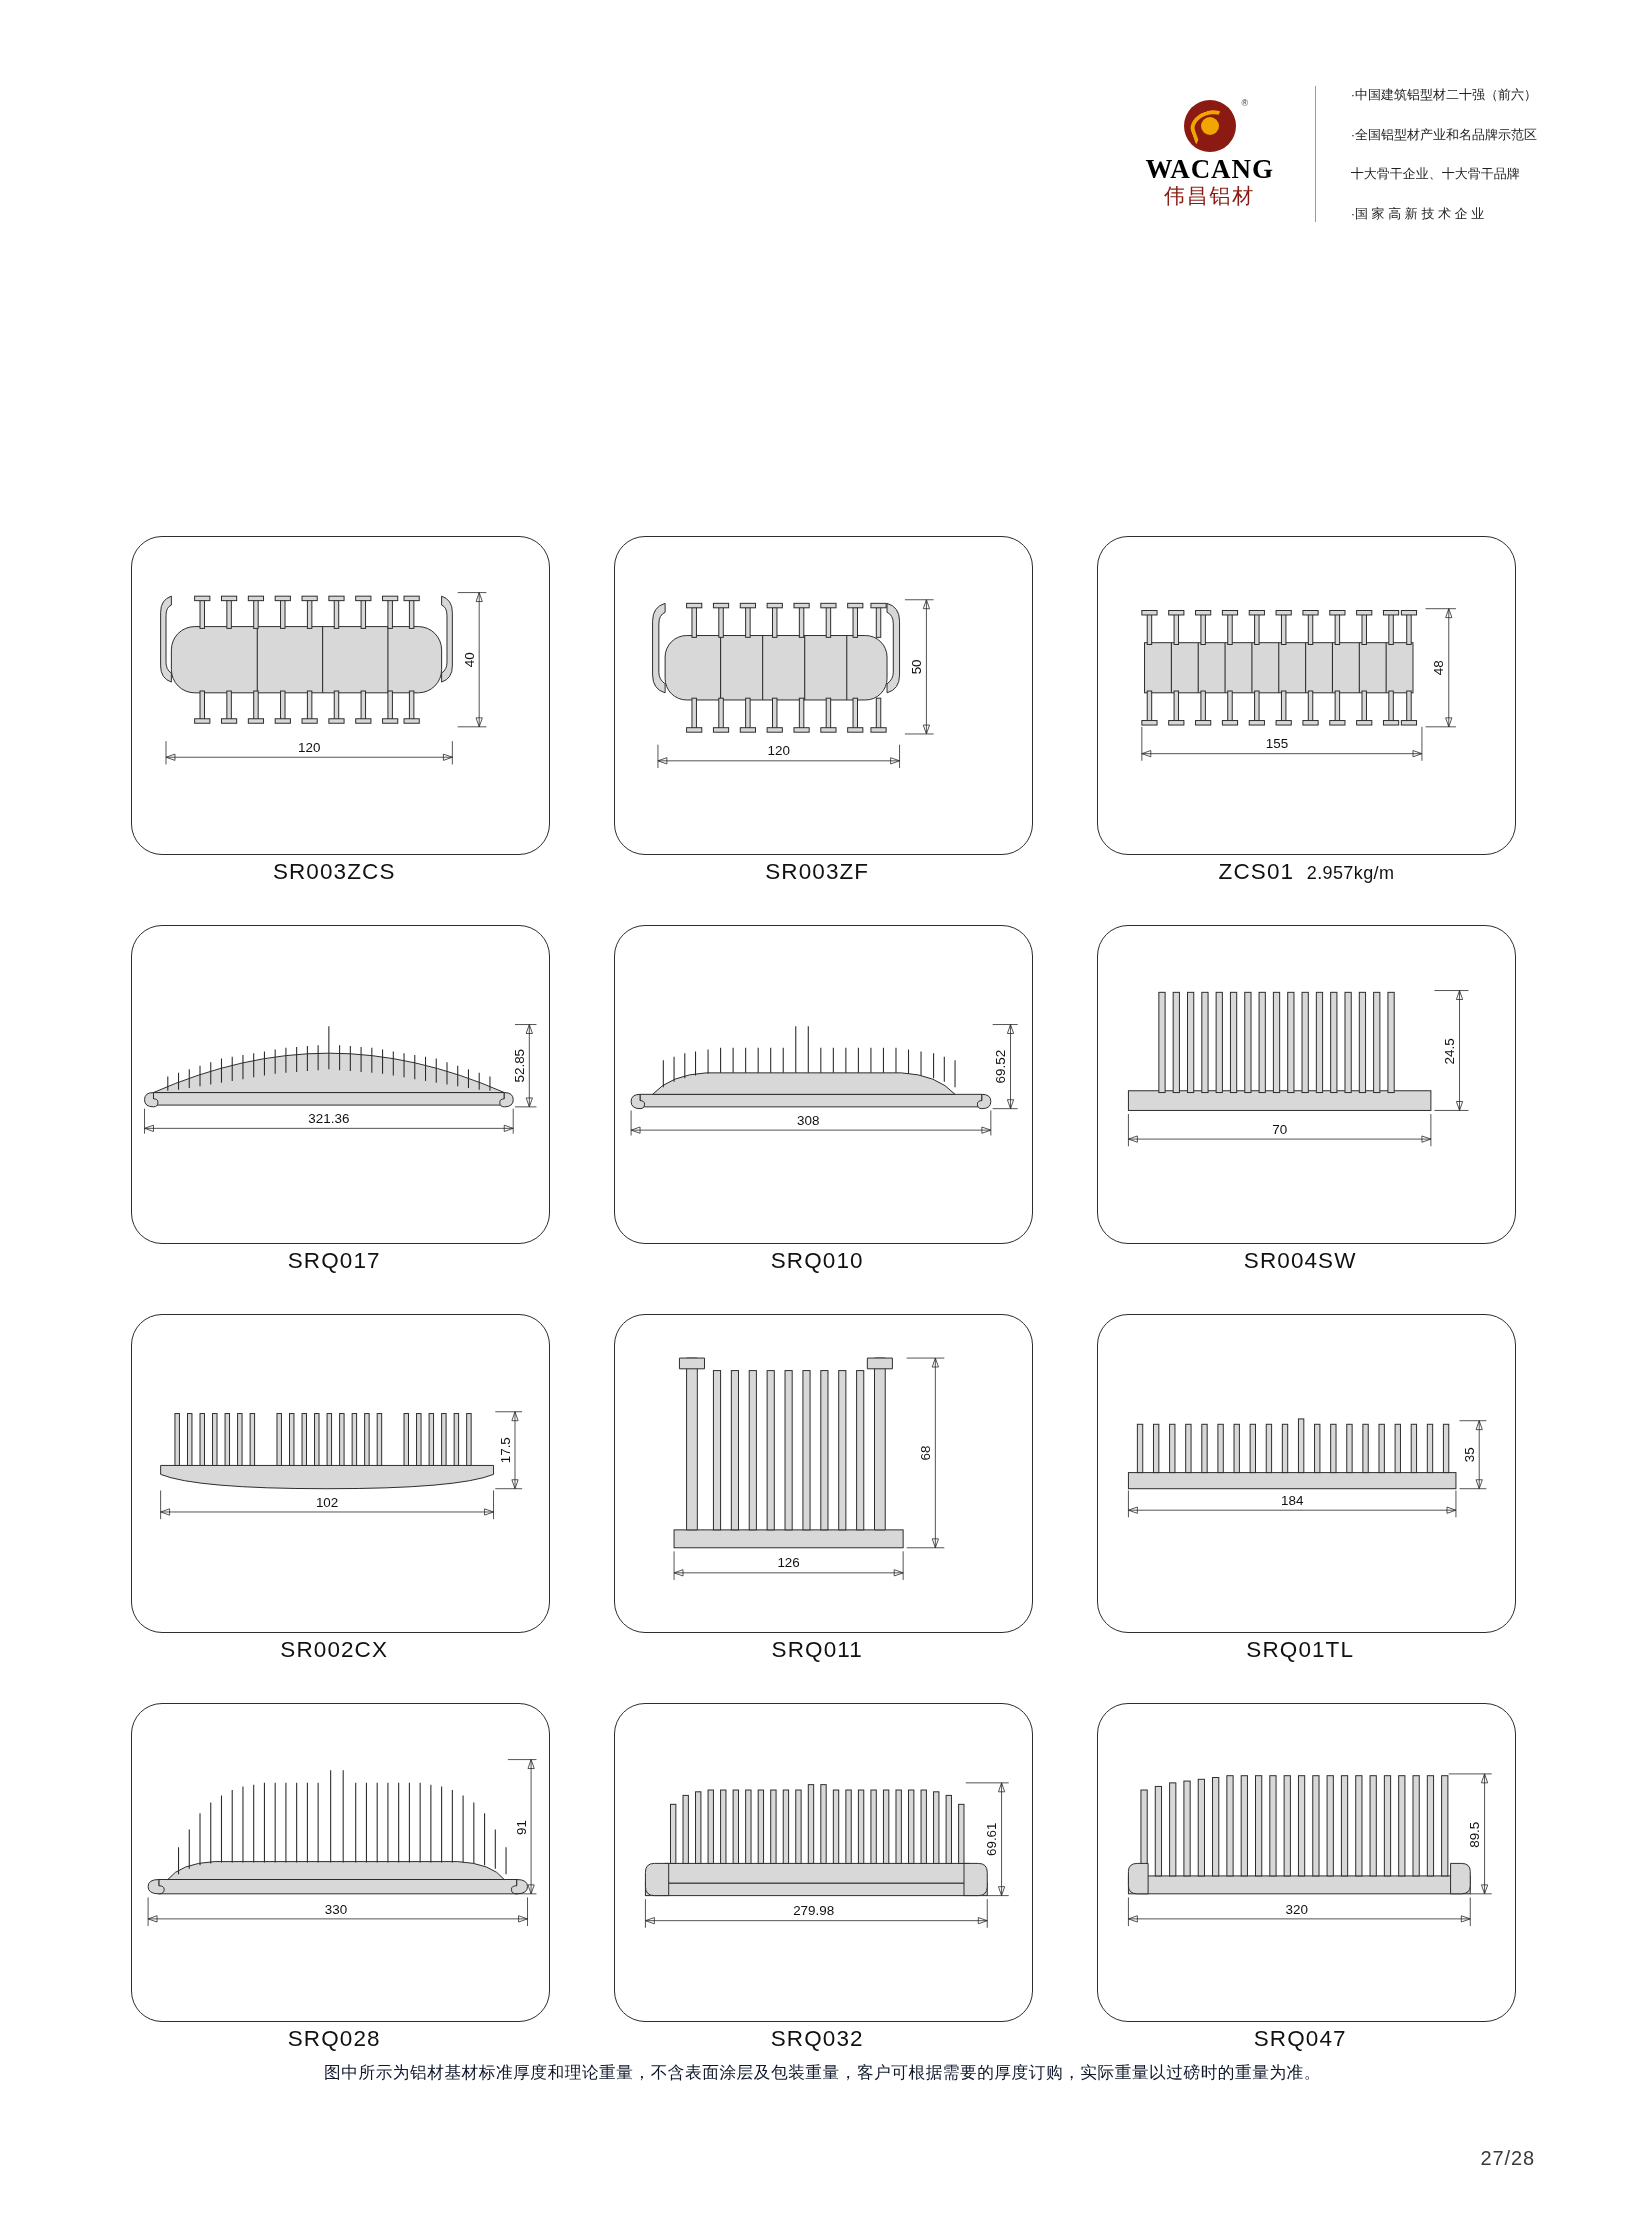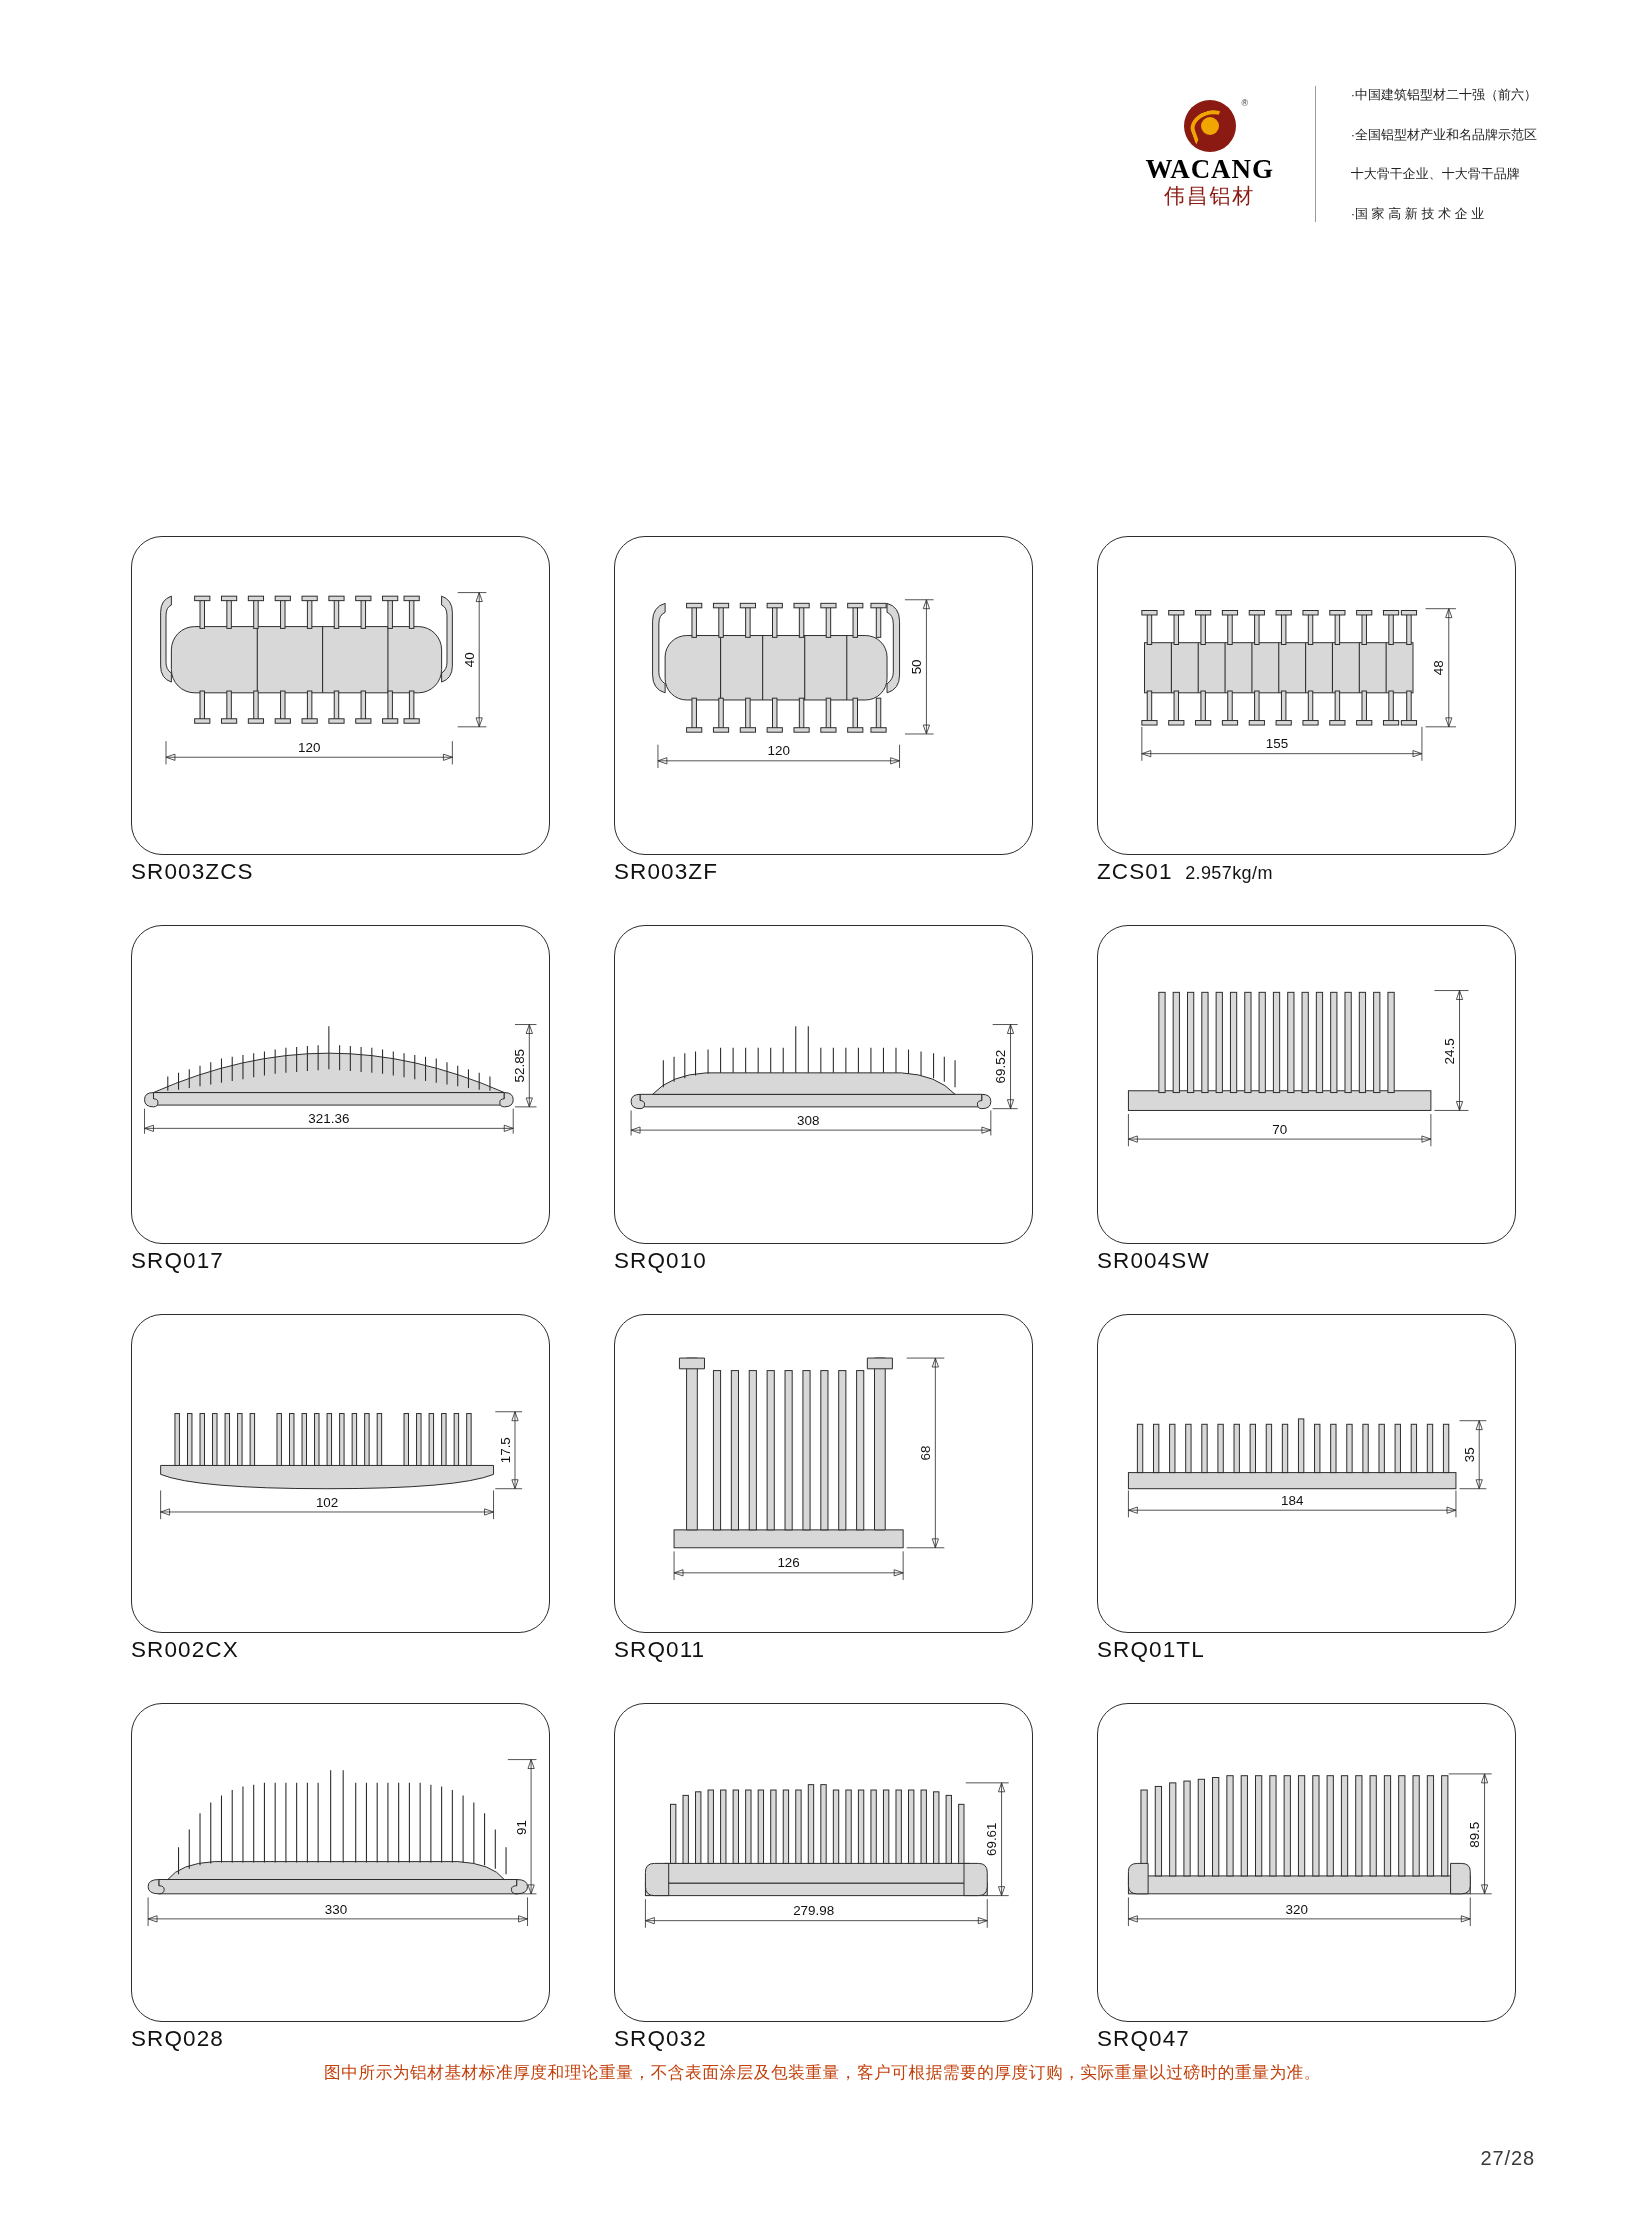--- a/index.html
+++ b/index.html
@@ -108,20 +108,21 @@
     top: 536px;
     width: 1386px;
     display: grid;
     grid-template-columns: repeat(3, 419px);
     grid-column-gap: 64px;
     grid-row-gap: 40px;
   }
   .cell {
     display: flex;
     flex-direction: column;
+    align-items: center;
   }
   .frame {
     width: 419px;
     height: 319px;
     border: 1.3px solid #2d2d2d;
     border-radius: 31px;
     box-sizing: border-box;
     position: relative;
     background: #fff;
     overflow: hidden;
@@ -149,21 +150,21 @@
   
   .footer {
     position: absolute;
     left: 0;
     right: 0;
     top: 2061px;
     text-align: center;
   }
   .footer-cn {
     font-size: 16.7px;
-    color: #c2410c;
+    color: #0f172a;
     letter-spacing: 0.5px;
     margin-bottom: 14.4px;
   }
   .footer-en {
     font-size: 12.6px;
     color: #333;
     line-height: 1.55;
     letter-spacing: 0.2px;
   }
   .page-no {

